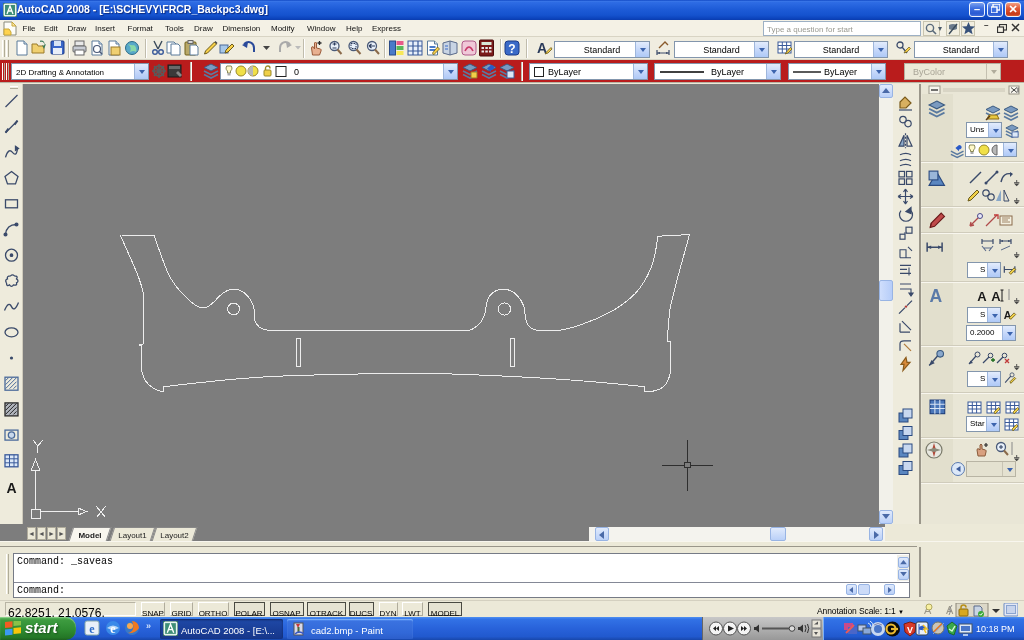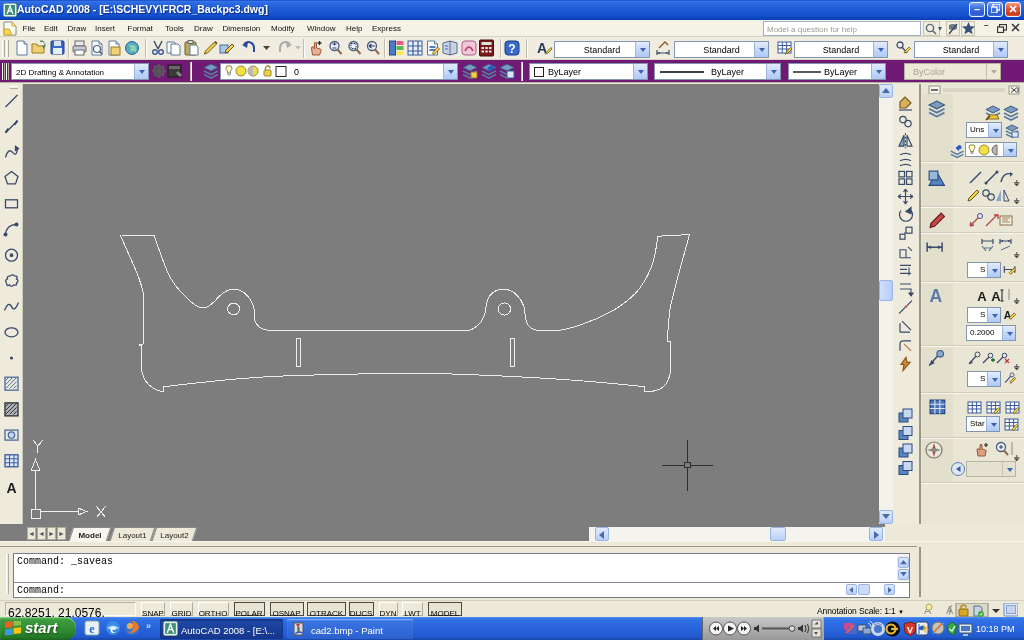--- a/index.html
+++ b/index.html
@@ -11,21 +11,21 @@
 .wbtn{position:absolute;top:2px;width:16px;height:15px;border:1px solid #eef3fd;border-radius:3px;
  background:linear-gradient(180deg,#7ba1ef 0%,#3d6fe0 40%,#2a5bd3 80%,#4470dd 100%);color:#fff;font-size:11px;line-height:13px;text-align:center;font-weight:bold;}
 .wbtn.close{background:linear-gradient(180deg,#f2a083 0%,#e25b38 40%,#c83a18 85%,#d95b35 100%);}
 
 #menu{left:0;top:20px;width:1024px;height:17px;background:#f4f1e5;border-bottom:1px solid #d8d4c4;}
 .mi{position:absolute;top:4px;font-size:8px;color:#111;}
 #qbox{position:absolute;left:763px;top:1px;width:158px;height:15px;background:#fff;border:1px solid #9db0c4;font-size:8px;color:#9a9a92;padding:3px 0 0 3px;}
 .mbtn{position:absolute;top:1px;height:15px;background:#f1eee0;border:1px solid #c8c4b0;}
 
 #tb1{left:0;top:37px;width:1024px;height:23px;background:#f0ede0;border-bottom:1px solid #d8d4c4;}
-#tb2{left:0;top:60px;width:1024px;height:23px;background:#701a75;border-bottom:1px solid #b8b4a4;}
+#tb2{left:0;top:60px;width:1024px;height:23px;background:#b91c1c;border-bottom:1px solid #b8b4a4;}
 .combo{position:absolute;height:17px;background:#fff;border:1px solid #8396ad;font-size:9px;color:#000;}
 .combo .t{position:absolute;left:4px;top:3px;white-space:nowrap;}
 .combo .ctr{position:absolute;width:100%;text-align:center;top:3px;}
 .ca{position:absolute;right:0;top:0;width:14px;height:15px;background:linear-gradient(180deg,#e2ecfd,#c2d5f9 60%,#aec9f7);border-left:1px solid #9eb6dc;}
 .ca::after{content:"";position:absolute;left:3.5px;top:6px;border-left:3.5px solid transparent;border-right:3.5px solid transparent;border-top:4.5px solid #3c64ae;}
 .combo.dis{background:#ece9d8;border-color:#b4b0a0;margin-left:12px;}
 .combo.dis .t{color:#a8a496;}
 .combo.dis .ca{background:#ece9d8;border-left:1px solid #c4c0b0;}
 .combo.dis .ca::after{border-top-color:#b0ac9c;}
 .grip{position:absolute;width:3px;border-left:1px solid #fff;border-right:1px solid #b0ac98;}
@@ -88,21 +88,21 @@
 <div class="mi" style="left:222.5px">Dimension</div>
 <div class="mi" style="left:271px">Modify</div>
 <div class="mi" style="left:307px">Window</div>
 <div class="mi" style="left:346px">Help</div>
 <div class="mi" style="left:372px">Express</div>
 <svg class="abs" style="left:3px;top:1px" width="14" height="15" viewBox="0 0 14 15">
         <path d="M1 1 L9 1 L13 5 L13 14 L1 14 Z" fill="#fdfdf8" stroke="#8a8a7a"></path>
         <path d="M9 1 L9 5 L13 5 Z" fill="#ffe9a8" stroke="#c8a83a"></path>
         <path d="M1 14 L1 8 L6 8 L8 11 L8 14 Z" fill="#ffd34e" stroke="#c8a83a"></path>
       </svg>
-<div id="qbox">Model a question for help</div>
+<div id="qbox">Type a question for start</div>
 <div class="mbtn" style="left:923px;width:17px"></div>
 <svg class="abs" style="left:925px;top:3px" width="18" height="12" viewBox="0 0 18 12">
         <circle cx="5" cy="5" r="3.6" fill="none" stroke="#5a6a7a" stroke-width="1.4"></circle>
         <line x1="7.5" y1="7.5" x2="11" y2="11" stroke="#5a6a7a" stroke-width="1.6"></line>
         <path d="M13 4 L17 4 L15 8 Z" fill="#4a5a6a"></path>
       </svg>
 <div class="mbtn" style="left:946px;width:14px"></div>
 <svg class="abs" style="left:948px;top:3px" width="11" height="12" viewBox="0 0 11 12">
         <path d="M1 2 Q5 0 9 2 L9 6 Q5 8 1 6 Z" fill="#6a7a8c"></path>
         <line x1="9" y1="1" x2="1" y2="11" stroke="#3a4a5a" stroke-width="1.4"></line>

